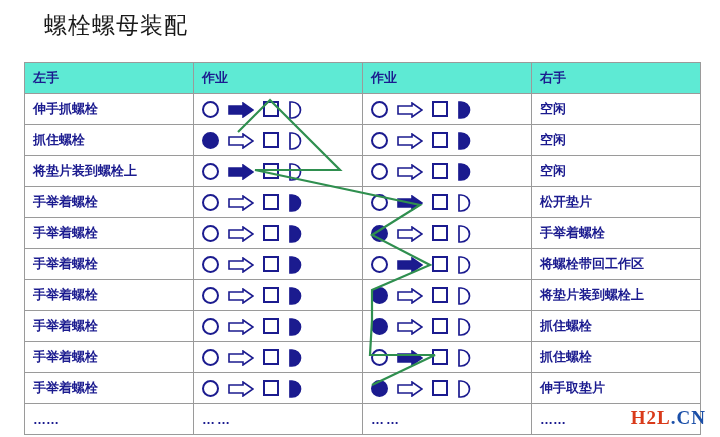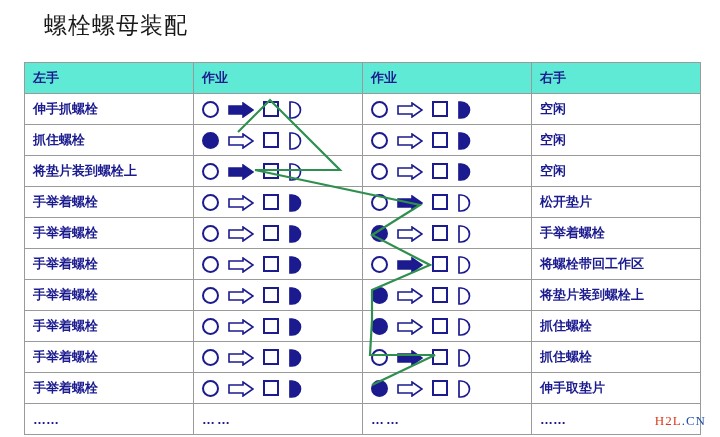--- a/index.html
+++ b/index.html
@@ -110,22 +110,22 @@
   #overlay {
     position: absolute;
     left: 0; top: 0;
     width: 720px; height: 437px;
     pointer-events: none;
   }
   #watermark {
     position: absolute;
     right: 14px;
     bottom: 8px;
-    font-size: 13px;
-    font-weight: normal;
+    font-size: 19px;
+    font-weight: bold;
     font-family: "Liberation Serif", serif;
     letter-spacing: 1px;
   }
   #watermark .h2l { color: #d93a1a; }
   #watermark .cn { color: #1b4fa8; }
 </style>
 </head>
 <body>
 
 <div id="title">螺栓螺母装配</div>

